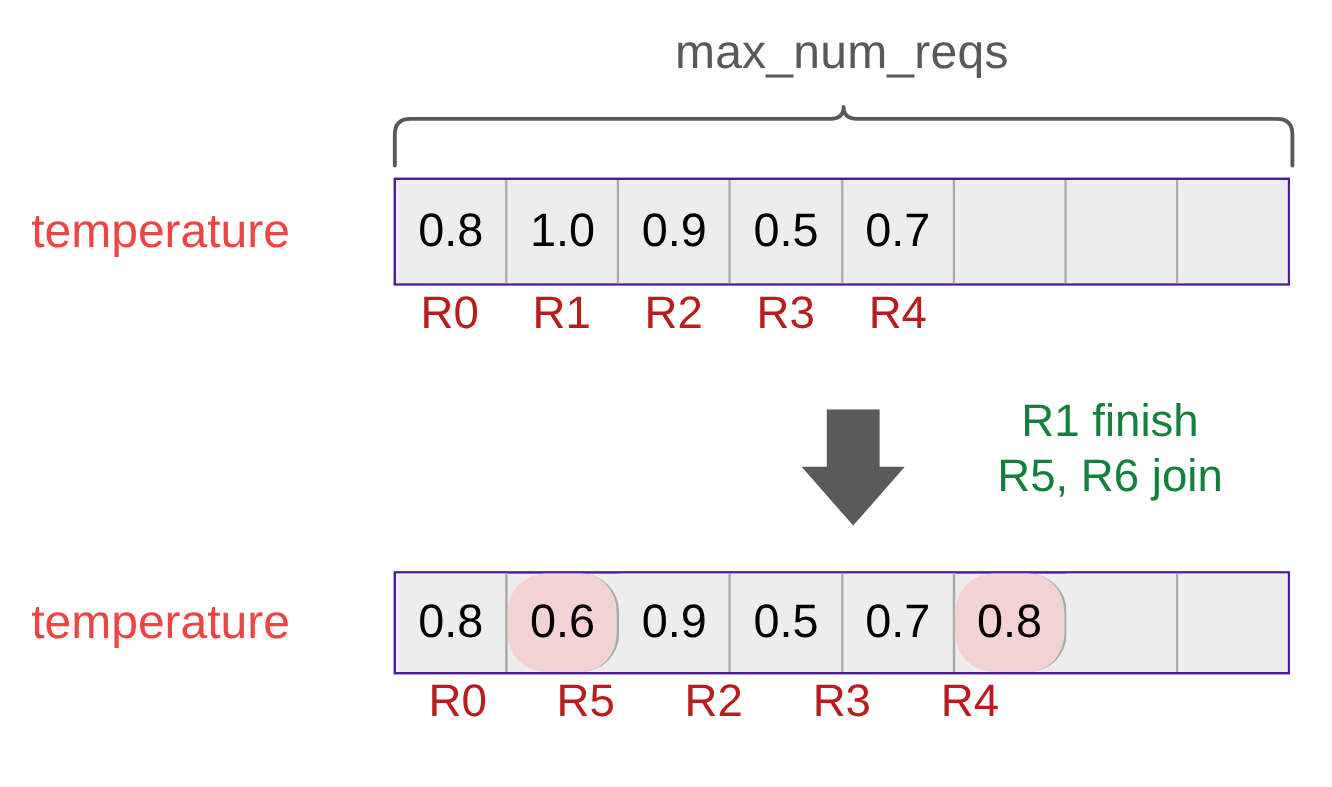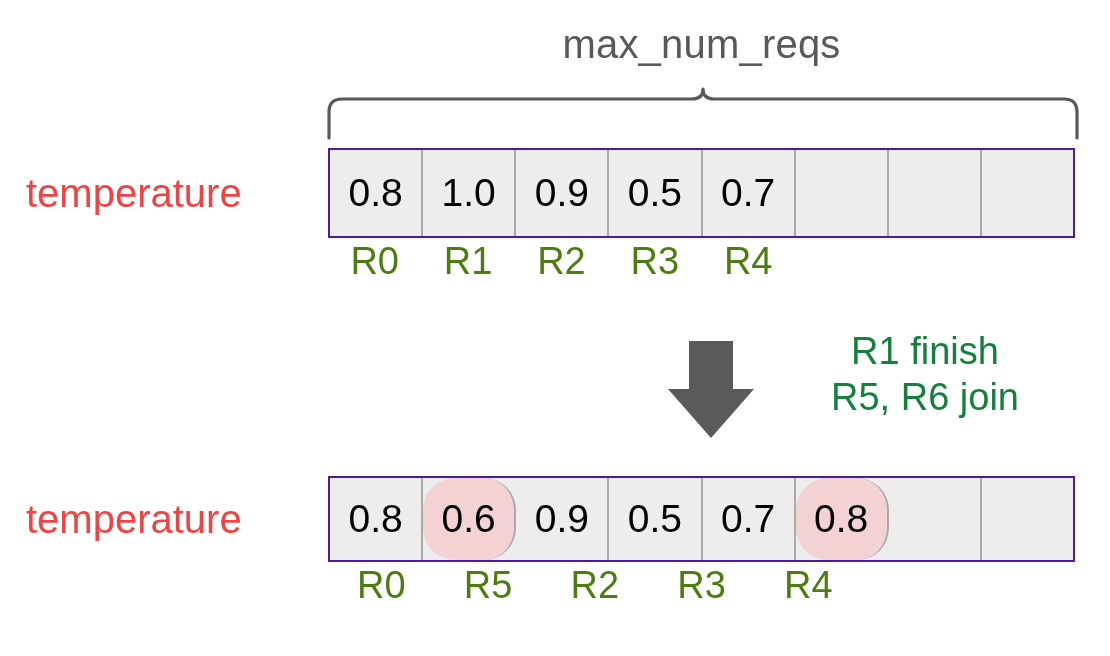--- a/index.html
+++ b/index.html
@@ -102,21 +102,21 @@
     width: 747px;
     display: flex;
   }
   #row-top .tags    { top: 94px; }
   #row-bottom .tags { top: 90px; }
 
   .tag {
     flex: 1 1 0;
     text-align: center;
     font-size: 38px;
-    color: #4d7c0f;
+    color: #b91c1c;
     line-height: 1.05;
     white-space: nowrap;
   }
 
   
   .arrow-svg {
     position: absolute;
     left: 666px;
     top: 341px;
     width: 90px;

